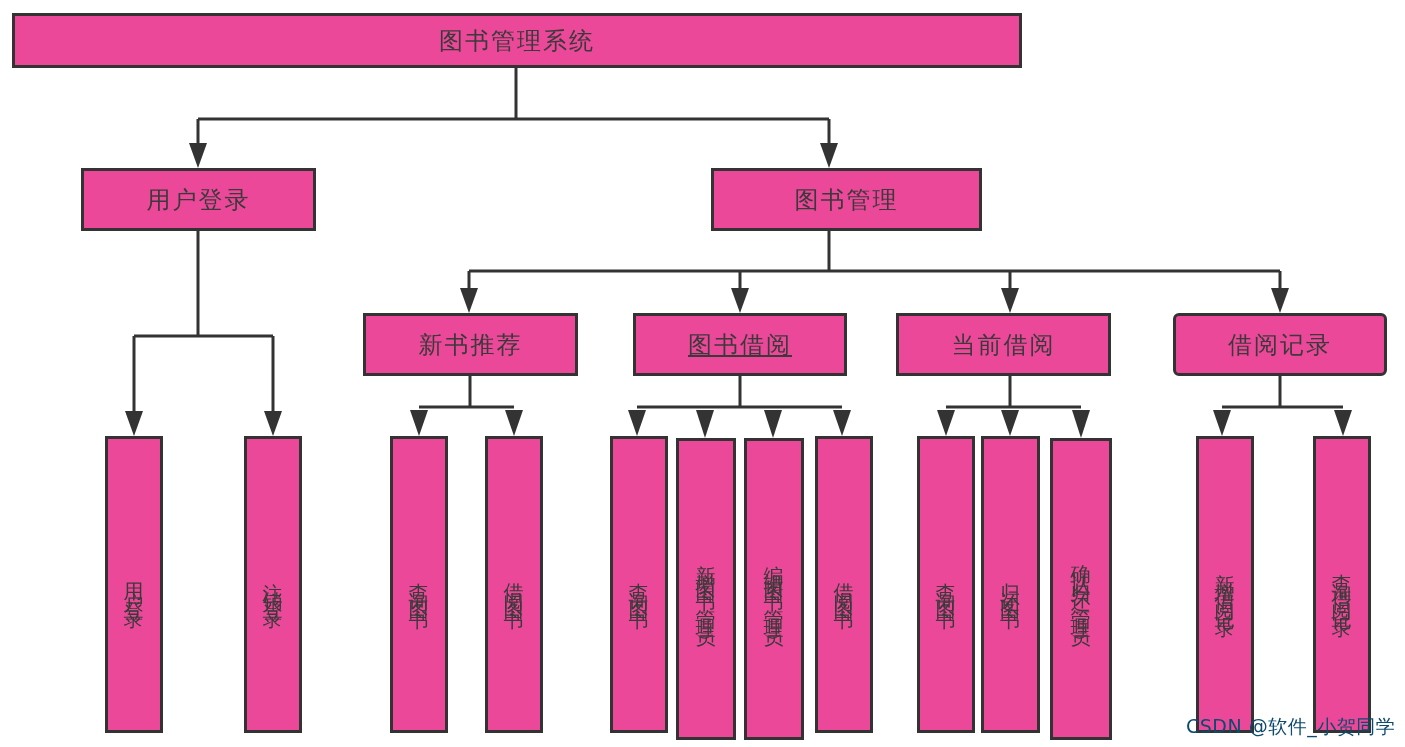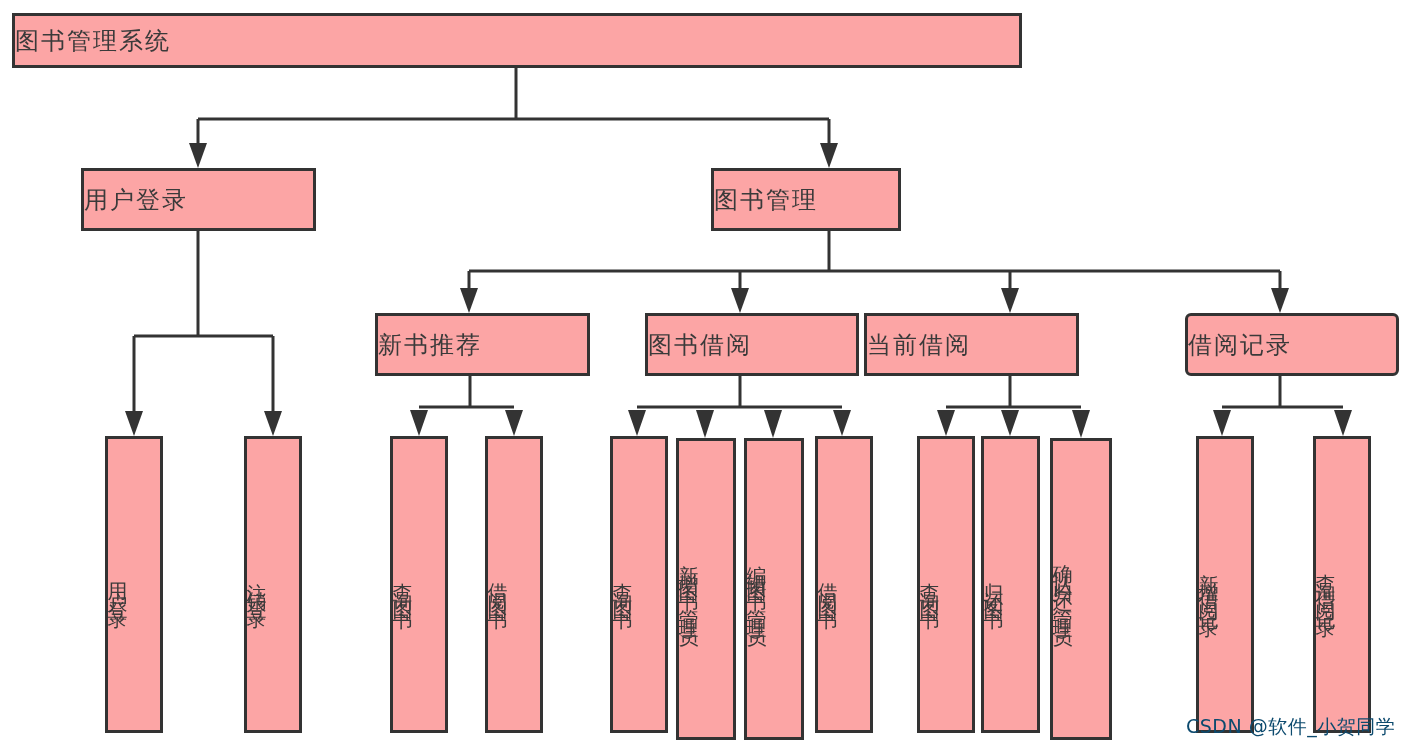--- a/index.html
+++ b/index.html
@@ -2,38 +2,38 @@
 <html><head>
 <meta charset="utf-8">
 <style>
   html,body{margin:0;padding:0;background:#ffffff;}
   .canvas{
     position:relative;width:1405px;height:747px;background:#ffffff;overflow:hidden;
     font-family:"DejaVu Sans","Liberation Sans",sans-serif;
   }
   .wires{position:absolute;left:0;top:0;width:1405px;height:747px;}
   .box{
-    position:absolute;background:#fca5a5;border:3px solid #333333;box-sizing:border-box;
-    display:flex;align-items:center;justify-content:flex-start;color:#3a3a3a;
+    position:absolute;background:#ec4899;border:3px solid #333333;box-sizing:border-box;
+    display:flex;align-items:center;justify-content:center;color:#3a3a3a;
   }
   .h-label{font-size:24px;letter-spacing:2px;white-space:nowrap;}
   .v-label{
     writing-mode:vertical-rl;text-orientation:mixed;
     font-size:20px;letter-spacing:9px;line-height:1;white-space:nowrap;
   }
   
   .n-root{left:12px;top:13px;width:1010px;height:55px;}
   
   .n-user{left:81px;top:168px;width:235px;height:63px;}
-  .n-mgmt{left:711px;top:168px;width:190px;height:63px;}
+  .n-mgmt{left:711px;top:168px;width:271px;height:63px;}
   
-  .n-l3{top:313px;height:63px;margin-left:12px;}
+  .n-l3{top:313px;height:63px;}
   .n-new{left:363px;width:215px;}
-  .n-borrow{left:633px;width:214px;}
-  .n-current{left:852px;width:215px;}
+  .n-borrow{left:633px;width:214px;text-decoration:underline;}
+  .n-current{left:896px;width:215px;}
   .n-record{left:1173px;width:214px;border-radius:6px;}
   
   .leaf{top:436px;width:58px;height:297px;}
   .leaf-tall{top:438px;height:302px;}
   .lf-1{left:105px;} .lf-2{left:244px;}
   .lf-3{left:390px;} .lf-4{left:485px;}
   .lf-5{left:610px;}
   .lf-6{left:676px;width:60px;}
   .lf-7{left:744px;width:60px;}
   .lf-8{left:815px;}

